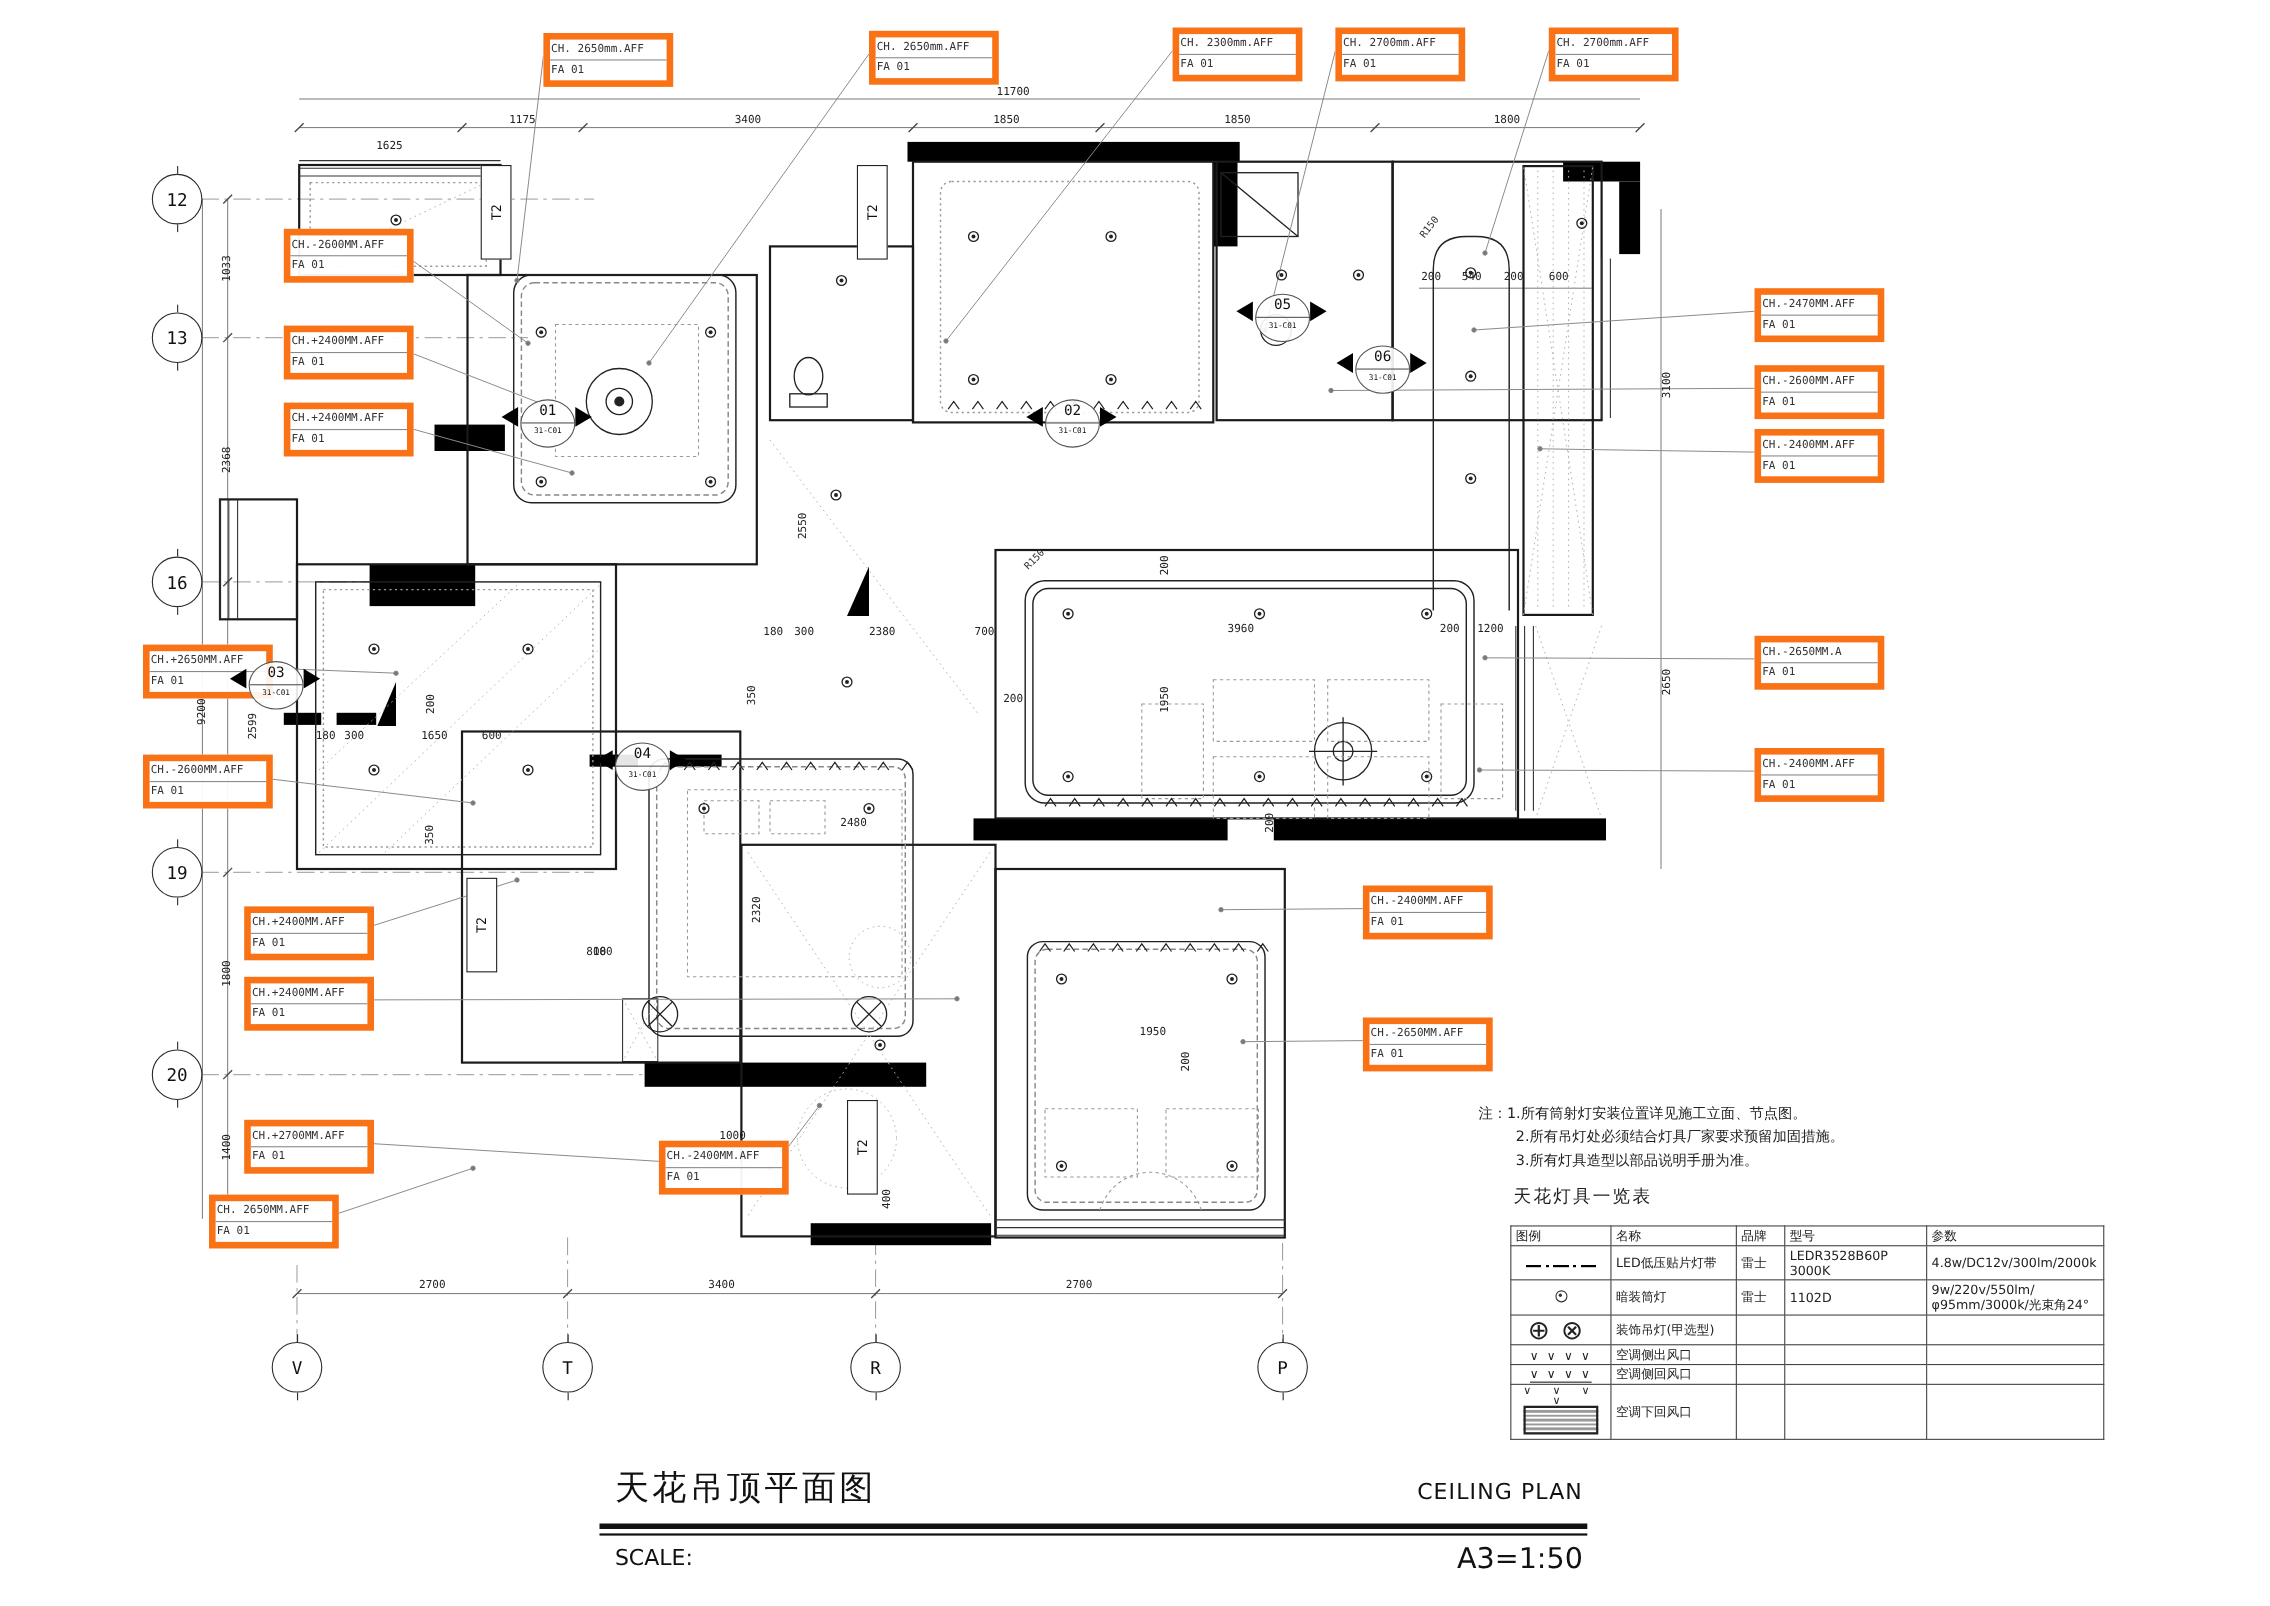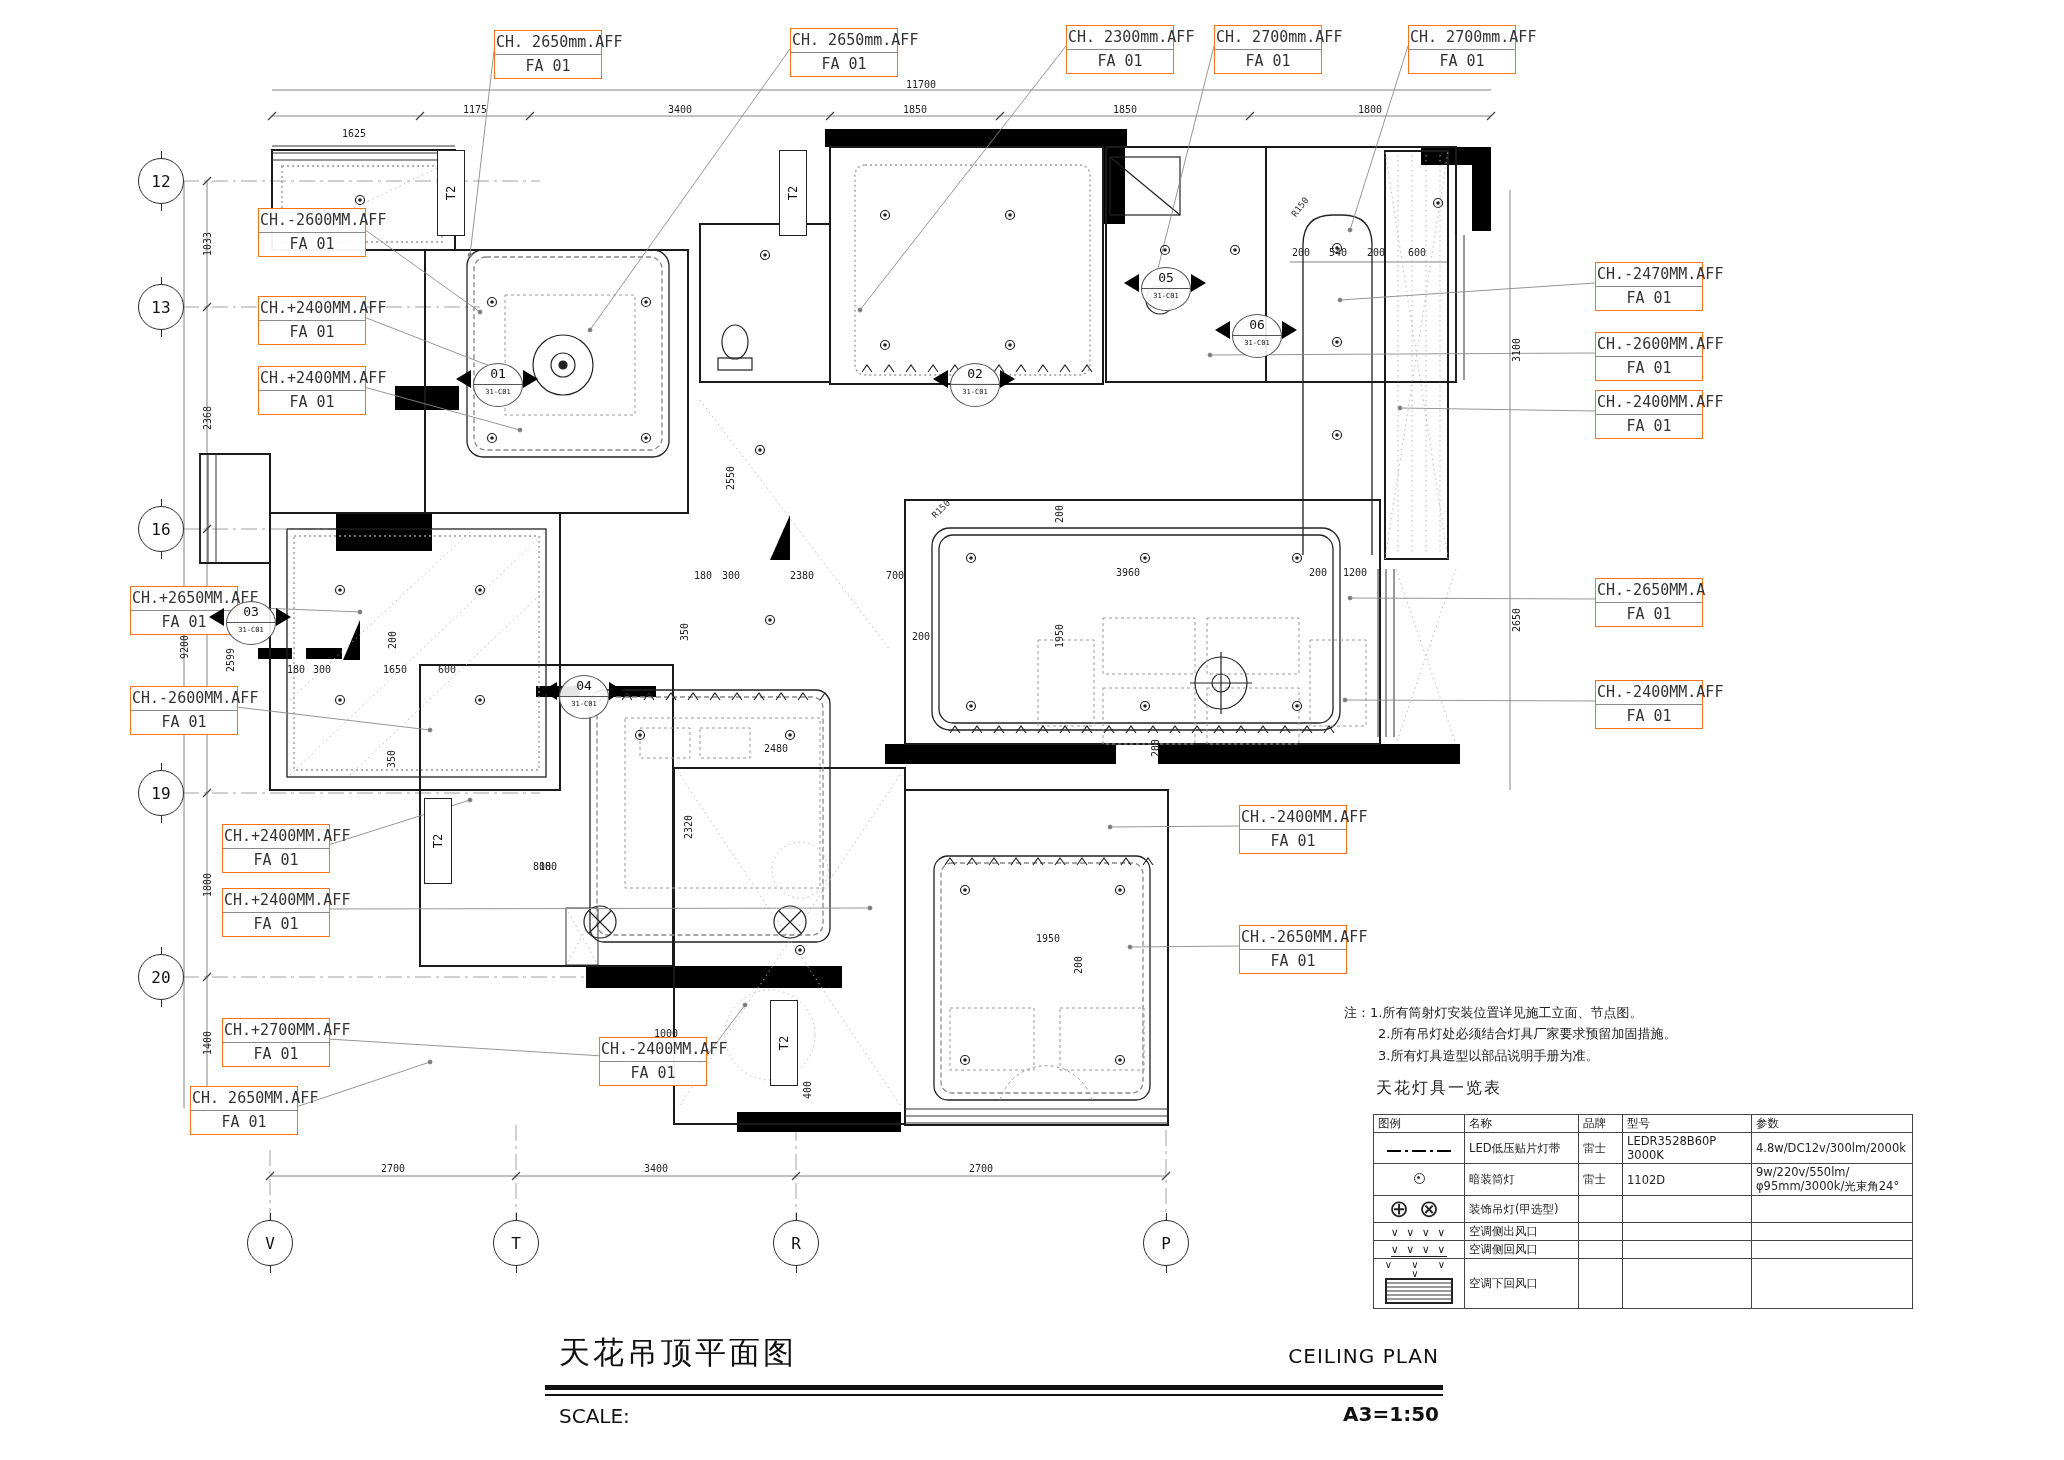--- a/index.html
+++ b/index.html
@@ -7,22 +7,22 @@
           font-family:"DejaVu Sans Mono", monospace;color:#111;}
   svg{position:absolute;left:0;top:0;}
   
   .bubble{position:absolute;width:44px;height:44px;border:1.6px solid #2b2b2b;border-radius:50%;
           background:#fff;display:flex;align-items:center;justify-content:center;
           font-size:16px;transform:translate(-50%,-50%);z-index:6;}
   .bubble:before,.bubble:after{content:"";position:absolute;background:#2b2b2b;}
   .bubble:before{width:1px;height:7px;top:-8px;left:50%;}
   .bubble:after{width:1px;height:7px;bottom:-8px;left:50%;}
   
-  .chlab{position:absolute;width:106px;border:1px solid #f97316;background:rgba(255,255,255,.95);
-         text-align:center;font-size:15px;line-height:1;z-index:5;color:#333;}
+  .chlab{position:absolute;width:106px;border:6px solid #f97316;background:rgba(255,255,255,.95);
+         text-align:left;font-size:10px;line-height:1;z-index:5;color:#333;}
   .chlab .l1{display:block;padding:4px 1px;border-bottom:1px solid #8a8a8a;white-space:nowrap;}
   .chlab .l2{display:block;padding:4px 1px;}
   
   .dim{position:absolute;font-size:10px;color:#222;white-space:nowrap;z-index:4;}
   .rlab{position:absolute;font-size:9px;color:#333;white-space:nowrap;z-index:4;}
   
   .marker{position:absolute;width:0;height:0;z-index:6;}
   .marker .tl{position:absolute;left:-41px;top:-9px;width:0;height:0;border-style:solid;
               border-width:9px 15px 9px 0;border-color:transparent #000 transparent transparent;}
   .marker .tr{position:absolute;left:26px;top:-9px;width:0;height:0;border-style:solid;
@@ -58,21 +58,21 @@
      background:repeating-linear-gradient(180deg,#fff 0 2px,#999 2px 4px);position:relative;}
   .sym-grille-arrows{display:block;font-size:10px;letter-spacing:8px;line-height:9px;}
   
   .tblock{position:absolute;left:545px;top:1332px;width:898px;z-index:6;
           font-family:"DejaVu Sans","Liberation Sans",sans-serif;}
   .t-cn{position:absolute;left:14px;top:0;font-size:31px;letter-spacing:3px;color:#111;}
   .t-en{position:absolute;right:4px;top:12px;font-size:20px;letter-spacing:1px;color:#111;}
   .t-rule1{position:absolute;left:0;top:53px;width:898px;height:5px;background:#111;}
   .t-rule2{position:absolute;left:0;top:62px;width:898px;height:2px;background:#111;}
   .t-scale{position:absolute;left:14px;top:72px;font-size:20px;color:#111;}
-  .t-scaleval{position:absolute;right:4px;top:70px;font-size:20px;color:#111;font-weight:bold;}
+  .t-scaleval{position:absolute;right:4px;top:70px;font-size:26px;color:#111;}
 </style>
 </head>
 <body>
 
 <div class="canvas">
 
   <svg id="plan" width="2064" height="1460" viewBox="0 0 2064 1460">
 
     <g stroke="#999" stroke-width="0.9" stroke-dasharray="16 5 3 5">
       <line x1="183" y1="181" x2="540" y2="181"></line>

